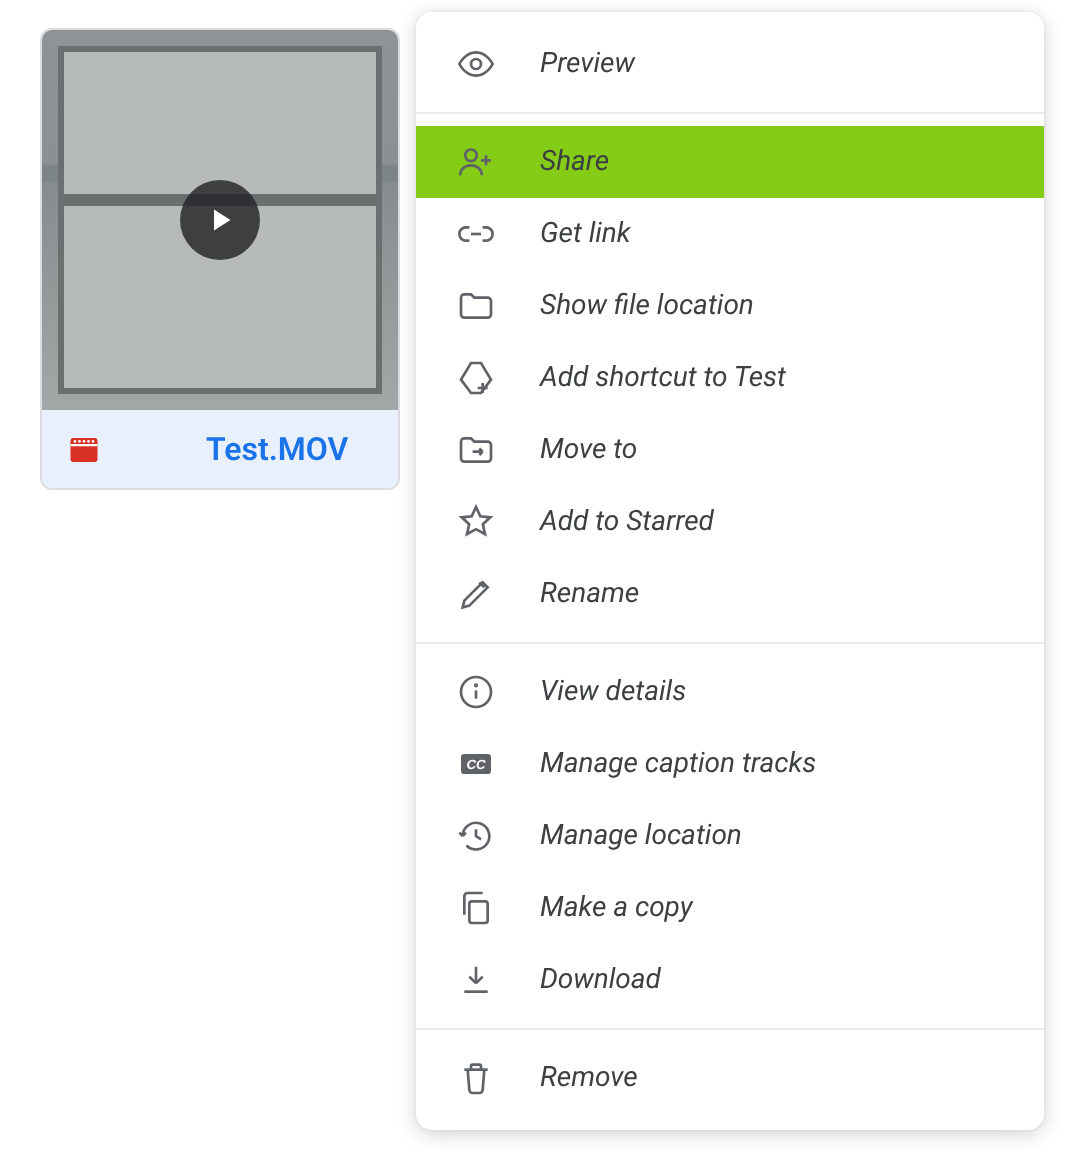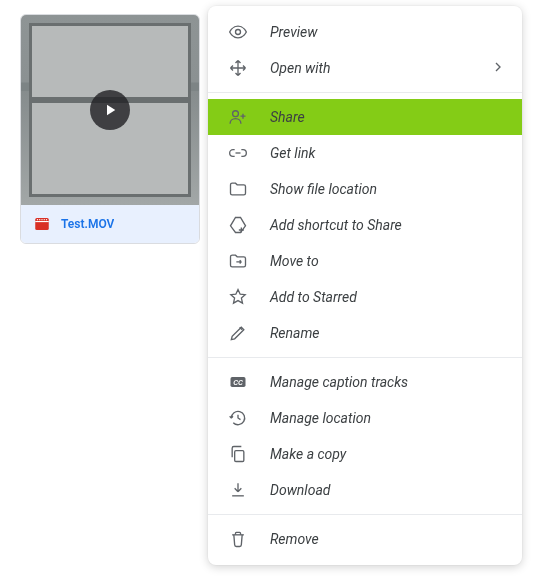--- a/index.html
+++ b/index.html
@@ -59,25 +59,26 @@
     .file-footer {
       display: flex;
       align-items: center;
       background: #e8f0fe;
       padding: 10px 12px;
       gap: 10px;
     }
     .file-footer .video-icon { width: 18px; height: 18px; flex: 0 0 18px; }
     .file-name {
       color: #1a73e8;
-      font-size: 12px;
+      font-size: 16px;
       font-weight: 600;
       white-space: nowrap;
       overflow: hidden;
       text-overflow: ellipsis;
+      margin-left: 42px;
     }
     .context-menu {
       position: absolute;
       top: 6px;
       left: 208px;
       width: 314px;
       background: #fff;
       border-radius: 8px;
       box-shadow: 0 2px 10px rgba(0,0,0,0.18), 0 0 0 1px rgba(0,0,0,0.02);
       padding: 8px 0;
@@ -160,31 +161,20 @@
 <div class="context-menu" id="ctx">
     <div class="menu-item">
       <span class="icon">
         <svg viewBox="0 0 24 24">
           <path d="M2 12s3.5-7 10-7 10 7 10 7-3.5 7-10 7S2 12 2 12z"></path>
           <circle cx="12" cy="12" r="3"></circle>
         </svg>
       </span>
       <span>Preview</span>
     </div>
-    <div class="menu-item">
-      <span class="icon">
-        <svg viewBox="0 0 24 24">
-          <path d="M12 3v18M3 12h18M12 3l-3 3M12 3l3 3M12 21l-3-3M12 21l3-3M3 12l3-3M3 12l3 3M21 12l-3-3M21 12l-3 3"></path>
-        </svg>
-      </span>
-      <span>Open with</span>
-      <span class="chevron"><svg viewBox="0 0 24 24">
-          <path d="M9 6l6 6-6 6"></path>
-        </svg></span>
-    </div>
     <div class="divider"></div>
     <div class="menu-item selected">
       <span class="icon">
         <svg viewBox="0 0 24 24">
           <circle cx="9" cy="8" r="3.5"></circle>
           <path d="M2.5 20c0-3.6 2.9-6 6.5-6s6.5 2.4 6.5 6"></path>
           <path d="M18 8v6M15 11h6"></path>
         </svg>
       </span>
       <span>Share</span>
@@ -207,21 +197,21 @@
       </span>
       <span>Show file location</span>
     </div>
     <div class="menu-item">
       <span class="icon">
         <svg viewBox="0 0 24 24">
           <path d="M9 3h6l6 10-6 8H9L3 13z"></path>
           <path d="M16 15v6M13 18h6"></path>
         </svg>
       </span>
-      <span>Add shortcut to Share</span>
+      <span>Add shortcut to Test</span>
     </div>
     <div class="menu-item">
       <span class="icon">
         <svg viewBox="0 0 24 24">
           <path d="M3 7a2 2 0 0 1 2-2h4l2 2h8a2 2 0 0 1 2 2v8a2 2 0 0 1-2 2H5a2 2 0 0 1-2-2z"></path>
           <path d="M10 13h6m0 0l-2-2m2 2l-2 2"></path>
         </svg>
       </span>
       <span>Move to</span>
     </div>
@@ -236,20 +226,30 @@
     <div class="menu-item">
       <span class="icon">
         <svg viewBox="0 0 24 24">
           <path d="M4 20l4-1 11-11-3-3L5 16z"></path>
           <path d="M14 5l3 3"></path>
         </svg>
       </span>
       <span>Rename</span>
     </div>
     <div class="divider"></div>
+    <div class="menu-item">
+      <span class="icon">
+        <svg viewBox="0 0 24 24">
+          <circle cx="12" cy="12" r="9"></circle>
+          <path d="M12 11v5"></path>
+          <circle cx="12" cy="8" r="0.5" fill="#5f6368"></circle>
+        </svg>
+      </span>
+      <span>View details</span>
+    </div>
     <div class="menu-item">
       <span class="icon">
         <svg viewBox="0 0 24 24">
           <rect x="3" y="6" width="18" height="12" rx="2" fill="#5f6368" stroke="none"></rect>
           <text x="12" y="15" text-anchor="middle" font-size="8" font-weight="700" fill="#fff" font-family="Arial" stroke="none">CC</text>
         </svg>
       </span>
       <span>Manage caption tracks</span>
     </div>
     <div class="menu-item">

